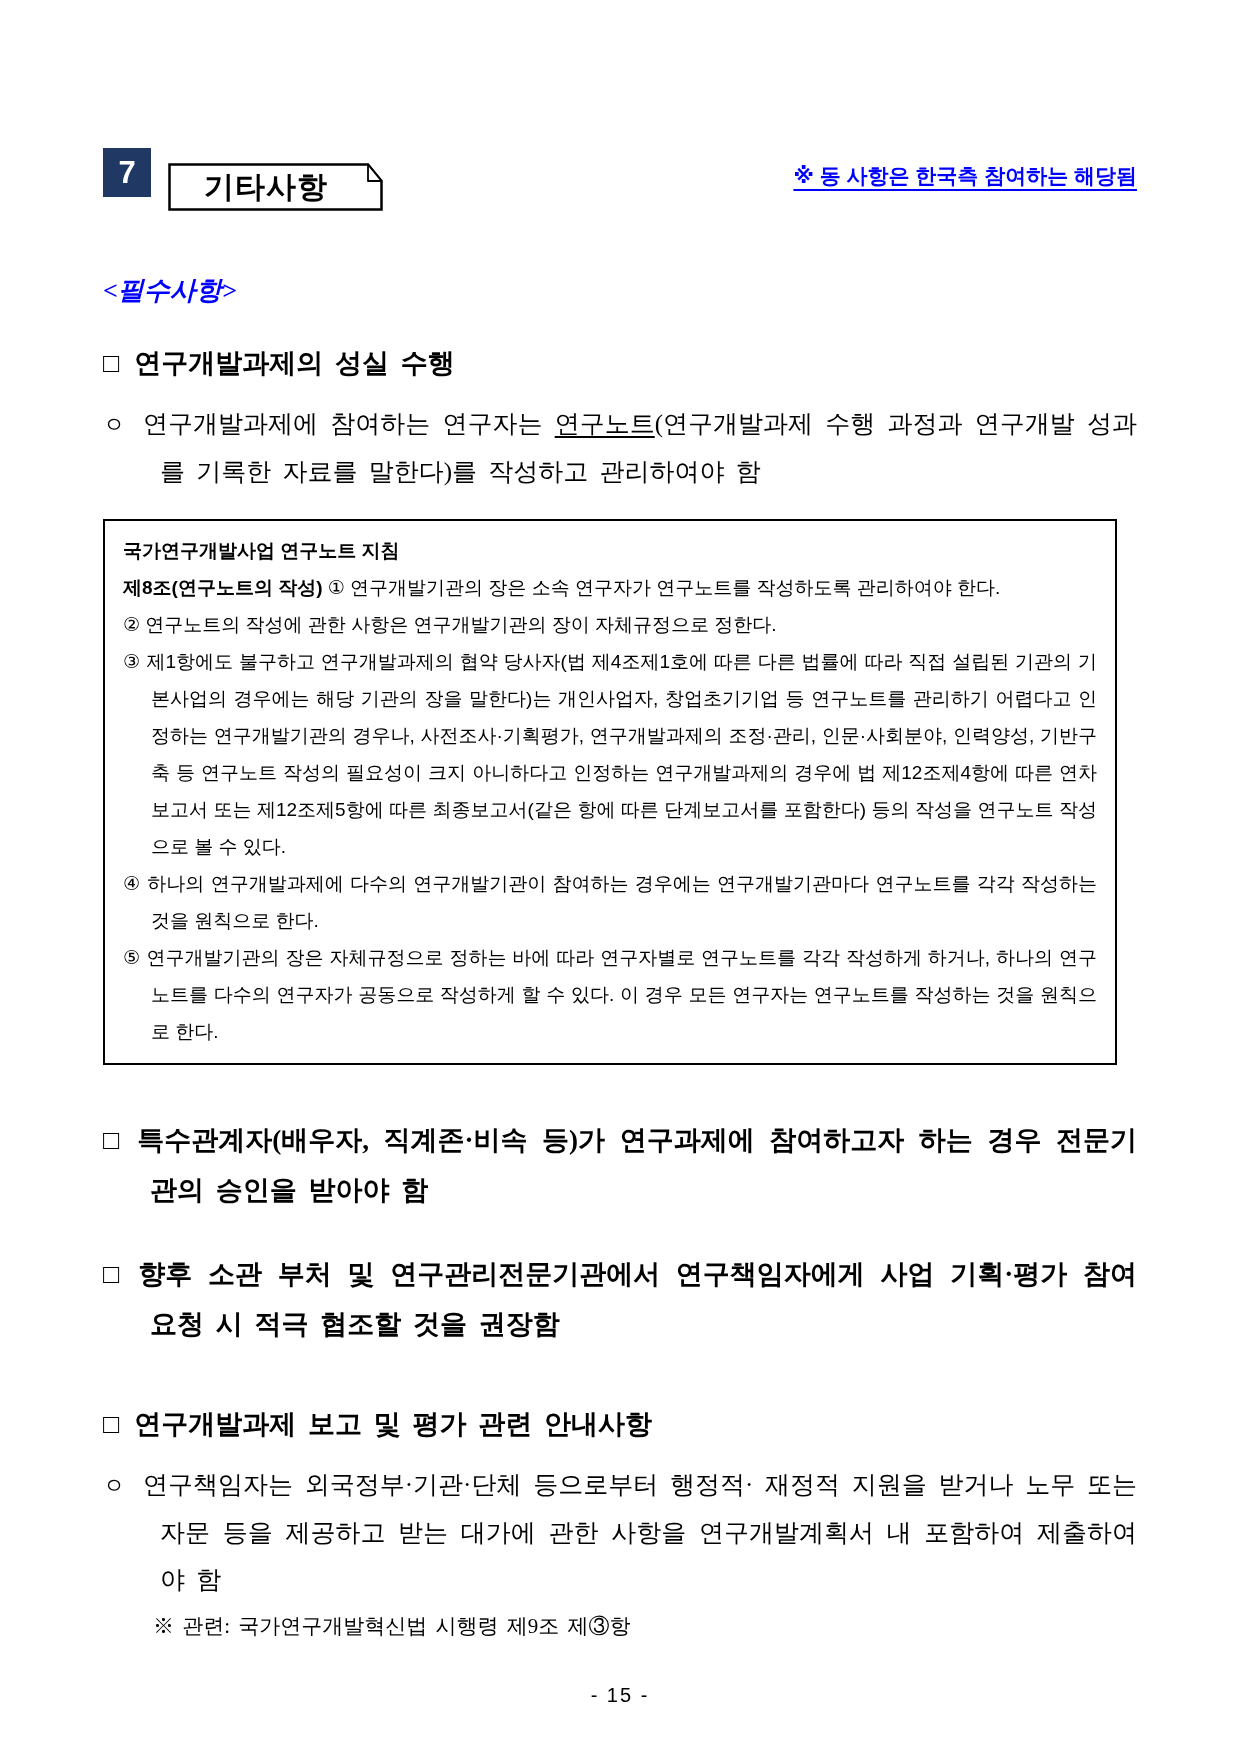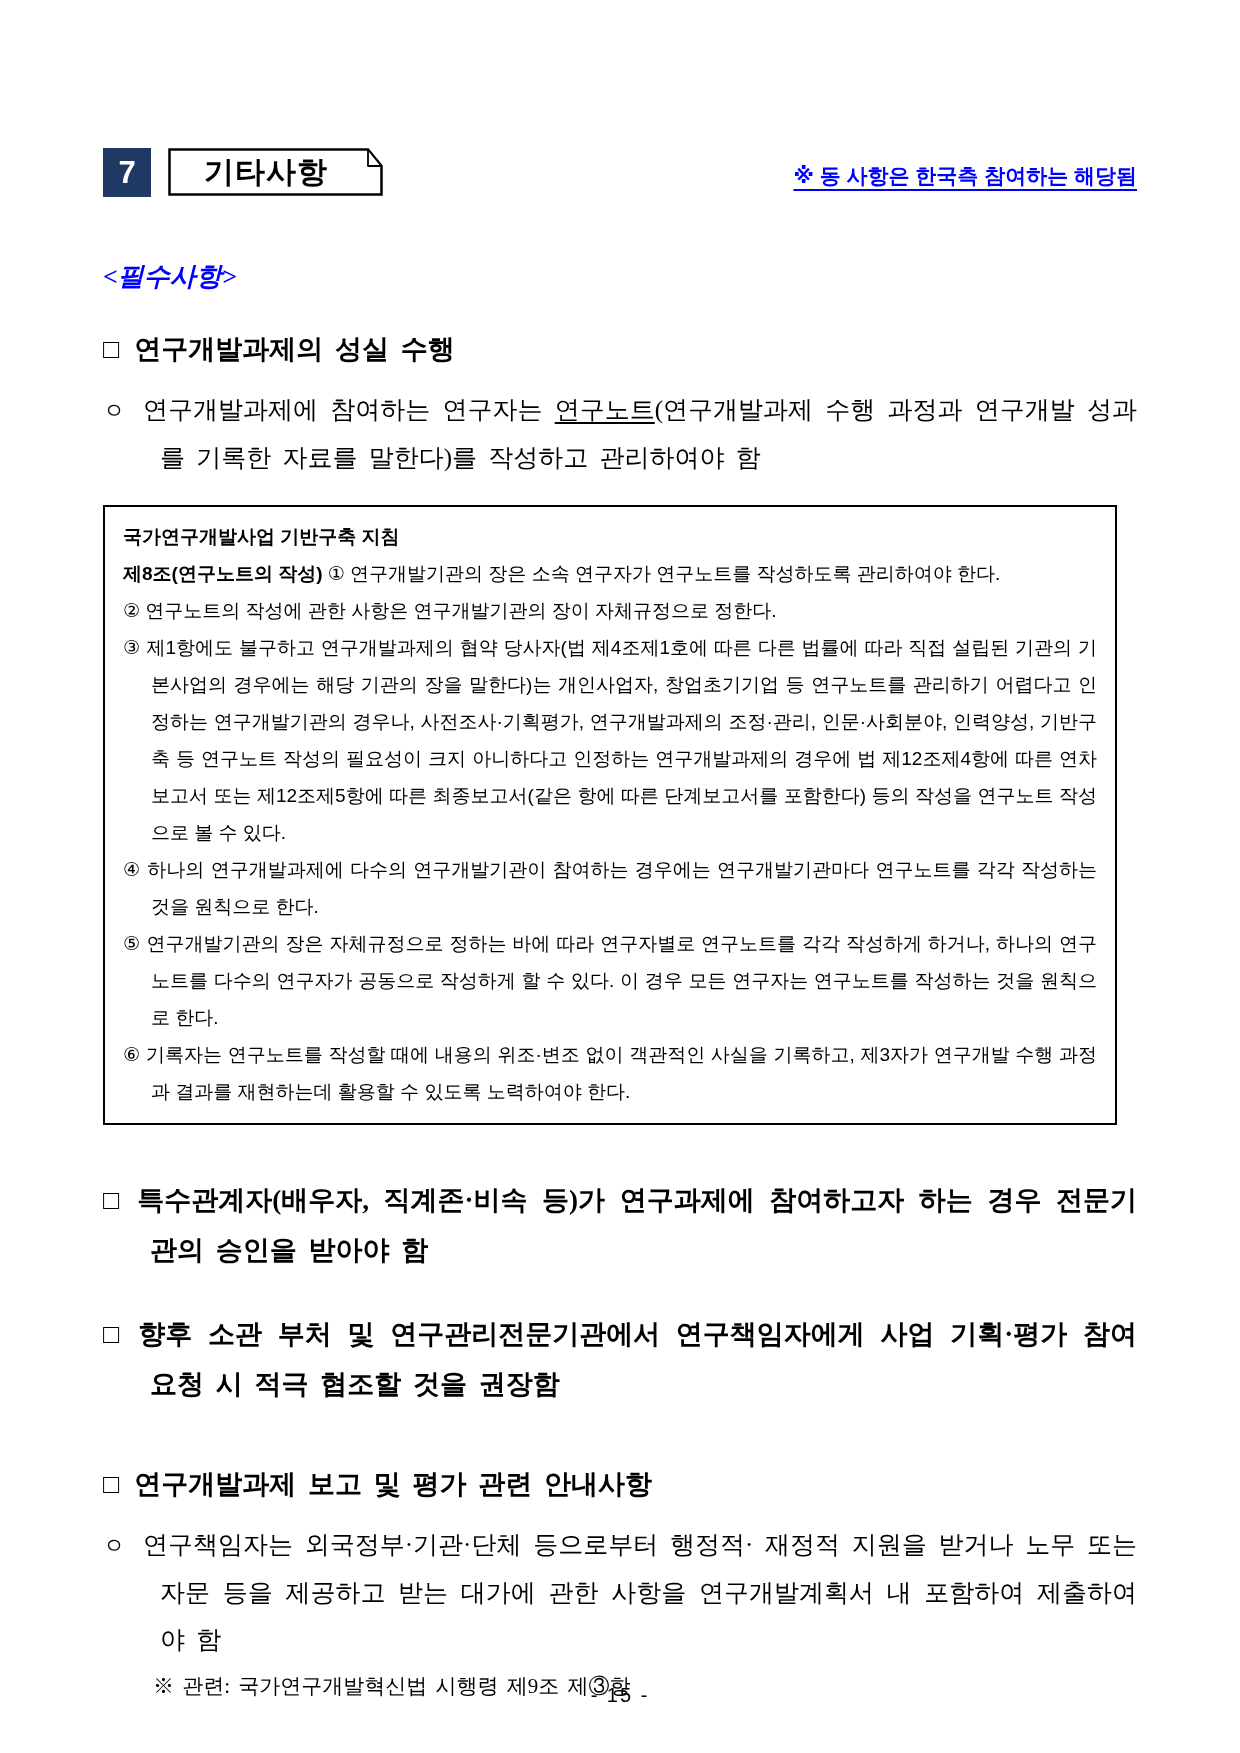--- a/index.html
+++ b/index.html
@@ -16,21 +16,21 @@
 
   
   .header-row { display:flex; justify-content:space-between; align-items:flex-start; }
   .header-left { display:flex; align-items:flex-start; gap:17px; }
   .num-badge {
     width:48px; height:49px; background:#1f3864; color:#fff;
     font-family:"Liberation Sans","DejaVu Sans",sans-serif;
     font-weight:bold; font-size:31px;
     display:flex; align-items:center; justify-content:center;
   }
-  .title-tab { position:relative; width:215px; height:48px; margin-top:0; }
+  .title-tab { position:relative; width:215px; height:48px; margin-top:15px; }
   .title-tab svg { position:absolute; left:0; top:0; }
   .tab-label {
     position:absolute; left:18px; top:0; height:48px; width:160px;
     display:flex; align-items:center; justify-content:center;
     font-family:"Liberation Sans","DejaVu Sans",sans-serif;
     font-weight:bold; font-size:30px; letter-spacing:1px;
   }
   .header-note {
     margin-top:14px;
     font-family:"Liberation Sans","DejaVu Sans",sans-serif;
@@ -116,29 +116,28 @@
   <div class="subheading">&lt;필수사항&gt;</div>
 
   <div class="section-heading mt-s1">
     <span class="sq-marker">□</span><span>연구개발과제의 성실 수행</span>
   </div>
   <div class="bullet-row">
     <span class="circle-marker">ㅇ</span><span>연구개발과제에 참여하는 연구자는 </span><span class="u">연구노트</span><span>(연구개발과제 수행 과정과 연구개발 성과를 기록한 자료를 말한다)를 작성하고 관리하여야 함</span>
   </div>
 
   <div class="gbox">
-    <div class="gbox-title">국가연구개발사업 기반구축 지침</div>
+    <div class="gbox-title">국가연구개발사업 연구노트 지침</div>
     <div class="gbox-item">
       <span class="gbox-bold">제8조(연구노트의 작성)</span> <span>① 연구개발기관의 장은 소속 연구자가 연구노트를 작성하도록 관리하여야 한다.</span>
     </div>
     <div class="gbox-item">② 연구노트의 작성에 관한 사항은 연구개발기관의 장이 자체규정으로 정한다.</div>
     <div class="gbox-item">③ 제1항에도 불구하고 연구개발과제의 협약 당사자(법 제4조제1호에 따른 다른 법률에 따라 직접 설립된 기관의 기본사업의 경우에는 해당 기관의 장을 말한다)는 개인사업자, 창업초기기업 등 연구노트를 관리하기 어렵다고 인정하는 연구개발기관의 경우나, 사전조사·기획평가, 연구개발과제의 조정·관리, 인문·사회분야, 인력양성, 기반구축 등 연구노트 작성의 필요성이 크지 아니하다고 인정하는 연구개발과제의 경우에 법 제12조제4항에 따른 연차보고서 또는 제12조제5항에 따른 최종보고서(같은 항에 따른 단계보고서를 포함한다) 등의 작성을 연구노트 작성으로 볼 수 있다.</div>
     <div class="gbox-item">④ 하나의 연구개발과제에 다수의 연구개발기관이 참여하는 경우에는 연구개발기관마다 연구노트를 각각 작성하는 것을 원칙으로 한다.</div>
     <div class="gbox-item">⑤ 연구개발기관의 장은 자체규정으로 정하는 바에 따라 연구자별로 연구노트를 각각 작성하게 하거나, 하나의 연구노트를 다수의 연구자가 공동으로 작성하게 할 수 있다. 이 경우 모든 연구자는 연구노트를 작성하는 것을 원칙으로 한다.</div>
-    <div class="gbox-item">⑥ 기록자는 연구노트를 작성할 때에 내용의 위조·변조 없이 객관적인 사실을 기록하고, 제3자가 연구개발 수행 과정과 결과를 재현하는데 활용할 수 있도록 노력하여야 한다.</div>
   </div>
 
   <div class="section-heading mt-s2">
     <span class="sq-marker">□</span><span>특수관계자(배우자, 직계존·비속 등)가 연구과제에 참여하고자 하는 경우 전문기관의 승인을 받아야 함</span>
   </div>
 
   <div class="section-heading mt-s3">
     <span class="sq-marker">□</span><span>향후 소관 부처 및 연구관리전문기관에서 연구책임자에게 사업 기획·평가 참여 요청 시 적극 협조할 것을 권장함</span>
   </div>
 

